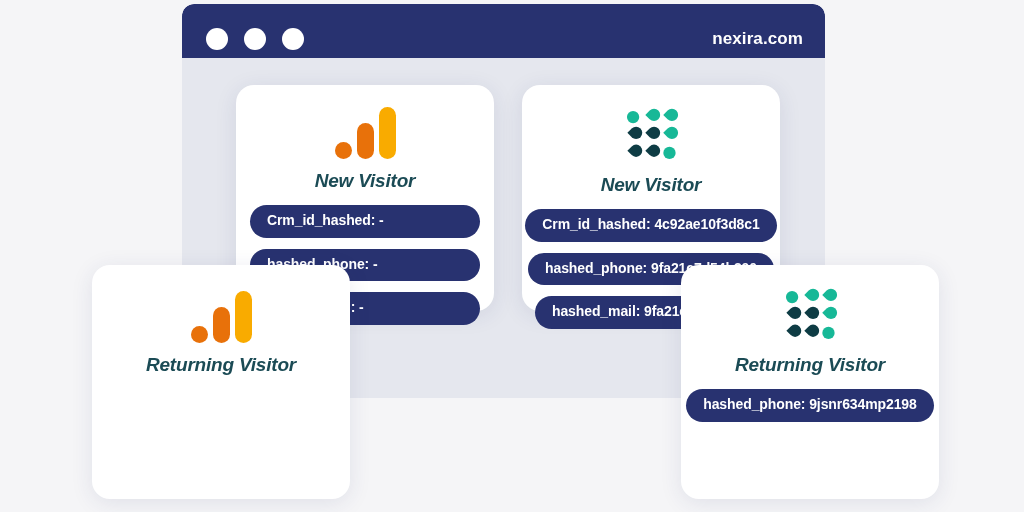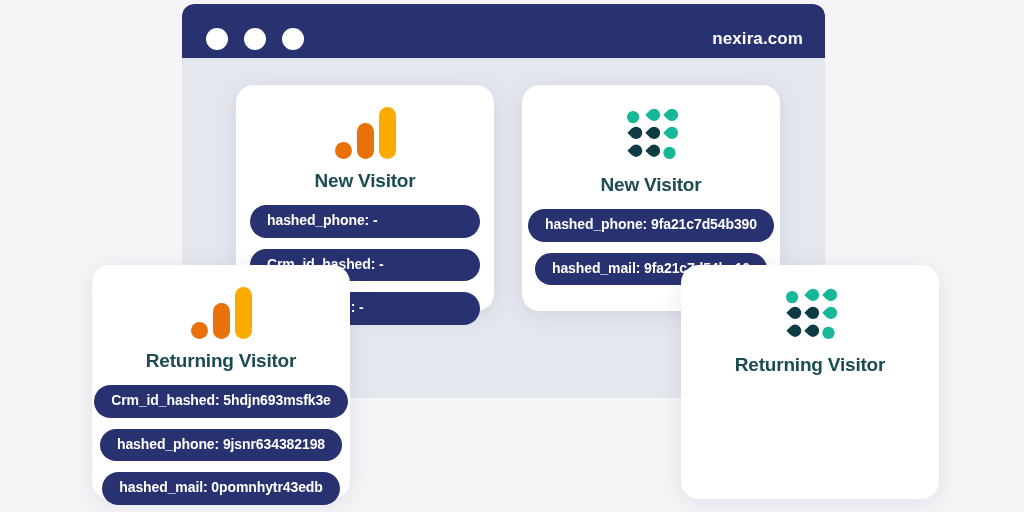--- a/index.html
+++ b/index.html
@@ -99,20 +99,21 @@
     justify-content: center;
   }
 
   .card-title {
     margin-top: 11px;
     font-size: 19px;
     font-weight: bold;
     color: #1b4b55;
     letter-spacing: -0.2px;
     text-align: center;
+    font-style: italic;
   }
 
   .pill-list {
     margin-top: 13px;
     width: 100%;
     display: flex;
     flex-direction: column;
     align-items: center;
     gap: 11px;
   }
@@ -190,22 +191,22 @@
   <div class="card card-top-left">
     <div class="card-icon">
       <span class="ga-icon">
         <span class="ga-dot"></span>
         <span class="ga-bar-mid"></span>
         <span class="ga-bar-tall"></span>
       </span>
     </div>
     <div class="card-title">New Visitor</div>
     <div class="pill-list">
+      <div class="pill">Crm_id_hashed: -</div>
       <div class="pill">hashed_phone: -</div>
-      <div class="pill">Crm_id_hashed: -</div>
       <div class="pill">hashed_mail: -</div>
     </div>
   </div>
 
   <div class="card card-top-right">
     <div class="card-icon">
       <svg class="matomo-icon" viewBox="0 0 100 100">
         <g fill="#17b897">
           <circle cx="18" cy="18" r="11"></circle>
           <path d="M57 7 a11 11 0 0 1 0 22 a11 11 0 0 1 -11 -11 L46 7 Z" transform="rotate(-45 51.5 18)"></path>
@@ -216,39 +217,35 @@
         <g fill="#0e3c44">
           <path d="M25 39 a11 11 0 0 1 0 22 a11 11 0 0 1 -11 -11 L14 39 Z" transform="rotate(-45 19.5 50)"></path>
           <path d="M57 39 a11 11 0 0 1 0 22 a11 11 0 0 1 -11 -11 L46 39 Z" transform="rotate(-45 51.5 50)"></path>
           <path d="M25 71 a11 11 0 0 1 0 22 a11 11 0 0 1 -11 -11 L14 71 Z" transform="rotate(-45 19.5 82)"></path>
           <path d="M57 71 a11 11 0 0 1 0 22 a11 11 0 0 1 -11 -11 L46 71 Z" transform="rotate(-45 51.5 82)"></path>
         </g>
       </svg>
     </div>
     <div class="card-title">New Visitor</div>
     <div class="pill-list">
+      <div class="pill">Crm_id_hashed: 4c92ae10f3d8c1</div>
       <div class="pill">hashed_phone: 9fa21c7d54b390</div>
       <div class="pill">hashed_mail: 9fa21c7d54be10</div>
     </div>
   </div>
 
   <div class="card card-bot-left">
     <div class="card-icon">
       <span class="ga-icon">
         <span class="ga-dot"></span>
         <span class="ga-bar-mid"></span>
         <span class="ga-bar-tall"></span>
       </span>
     </div>
     <div class="card-title">Returning Visitor</div>
-    <div class="pill-list">
-      <div class="pill">Crm_id_hashed: 5hdjn693msfk3e</div>
-      <div class="pill">hashed_phone: 9jsnr634382198</div>
-      <div class="pill">hashed_mail: 0pomnhytr43edb</div>
-    </div>
   </div>
 
   <div class="card card-bot-right">
     <div class="card-icon">
       <svg class="matomo-icon" viewBox="0 0 100 100">
         <g fill="#17b897">
           <circle cx="18" cy="18" r="11"></circle>
           <path d="M57 7 a11 11 0 0 1 0 22 a11 11 0 0 1 -11 -11 L46 7 Z" transform="rotate(-45 51.5 18)"></path>
           <path d="M89 7 a11 11 0 0 1 0 22 a11 11 0 0 1 -11 -11 L78 7 Z" transform="rotate(-45 83.5 18)"></path>
           <path d="M89 39 a11 11 0 0 1 0 22 a11 11 0 0 1 -11 -11 L78 39 Z" transform="rotate(-45 83.5 50)"></path>
@@ -257,16 +254,17 @@
         <g fill="#0e3c44">
           <path d="M25 39 a11 11 0 0 1 0 22 a11 11 0 0 1 -11 -11 L14 39 Z" transform="rotate(-45 19.5 50)"></path>
           <path d="M57 39 a11 11 0 0 1 0 22 a11 11 0 0 1 -11 -11 L46 39 Z" transform="rotate(-45 51.5 50)"></path>
           <path d="M25 71 a11 11 0 0 1 0 22 a11 11 0 0 1 -11 -11 L14 71 Z" transform="rotate(-45 19.5 82)"></path>
           <path d="M57 71 a11 11 0 0 1 0 22 a11 11 0 0 1 -11 -11 L46 71 Z" transform="rotate(-45 51.5 82)"></path>
         </g>
       </svg>
     </div>
     <div class="card-title">Returning Visitor</div>
     <div class="pill-list">
+      <div class="pill">hashed_phone: 9jsnr634mp2198</div>
     </div>
   </div>
 
 </div>
 
 </body></html>

